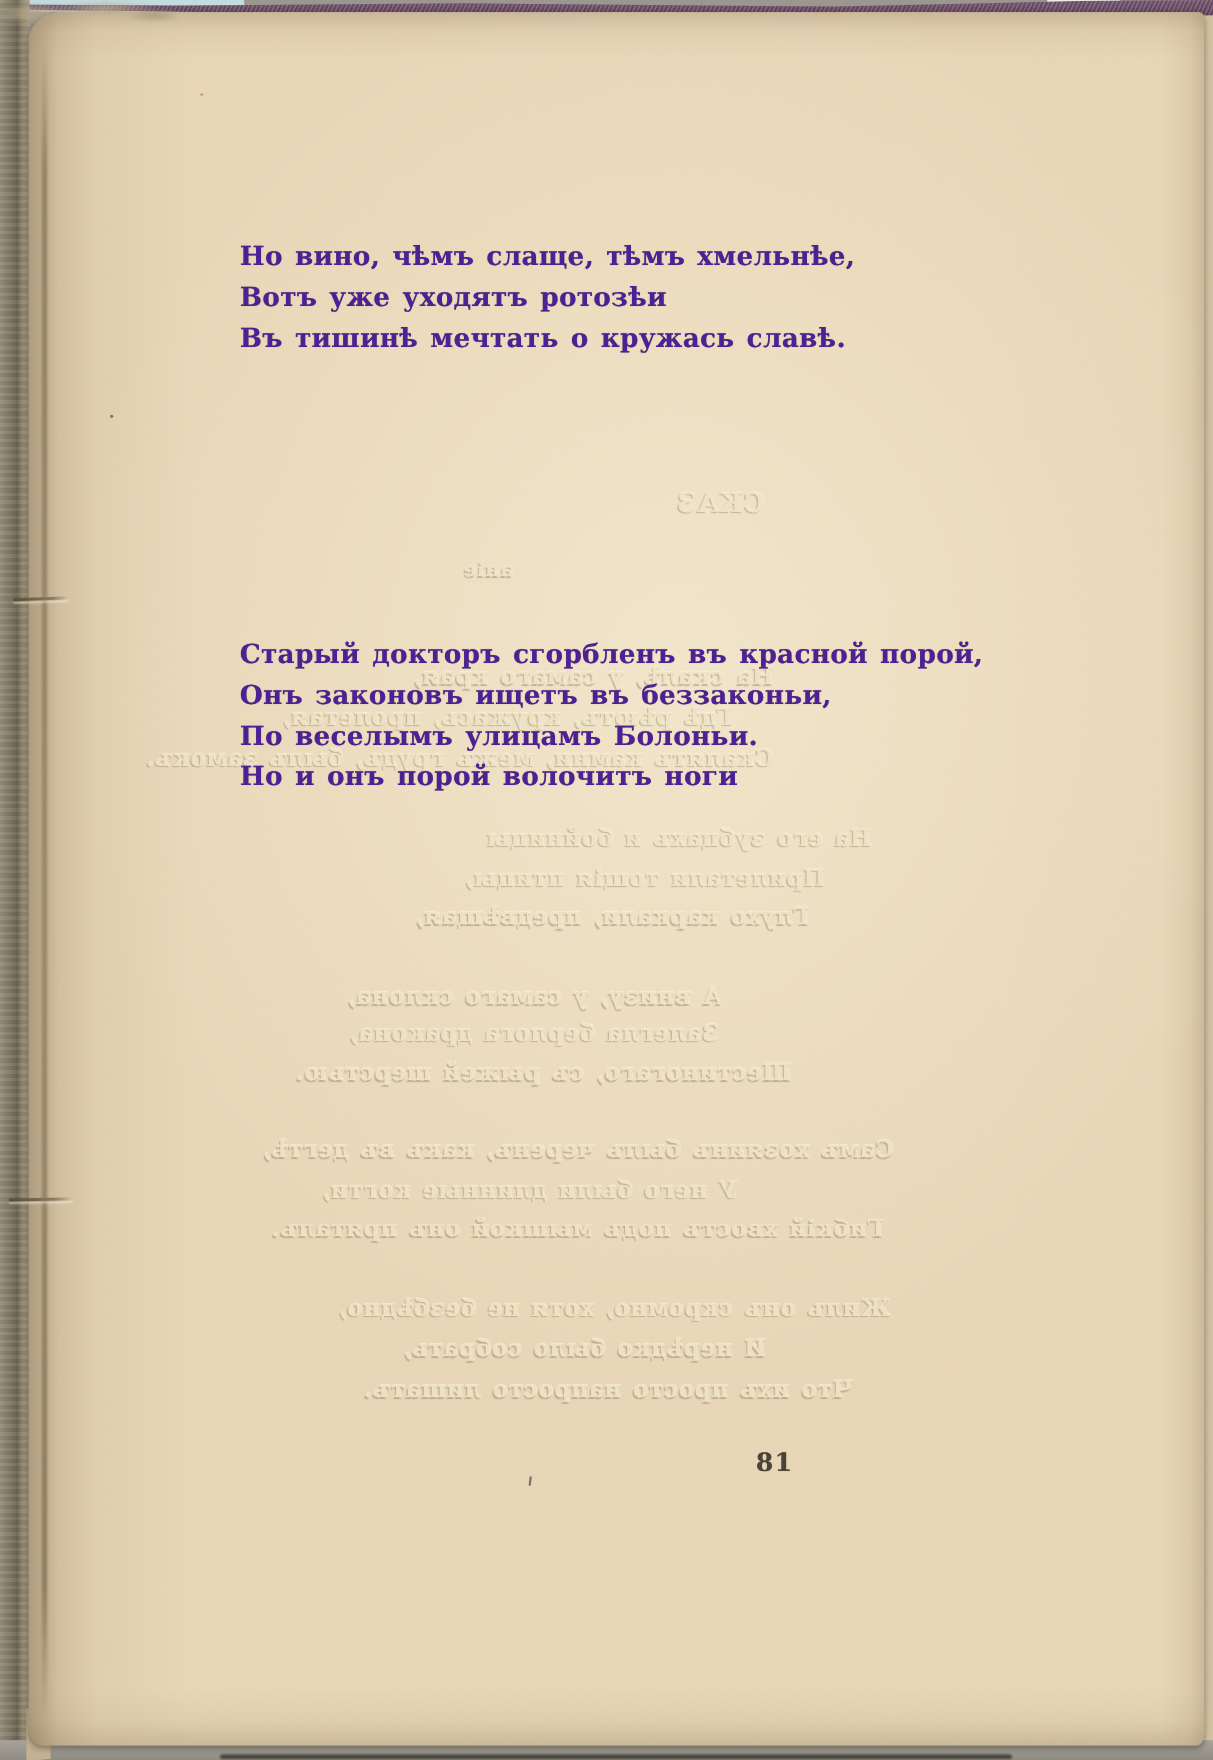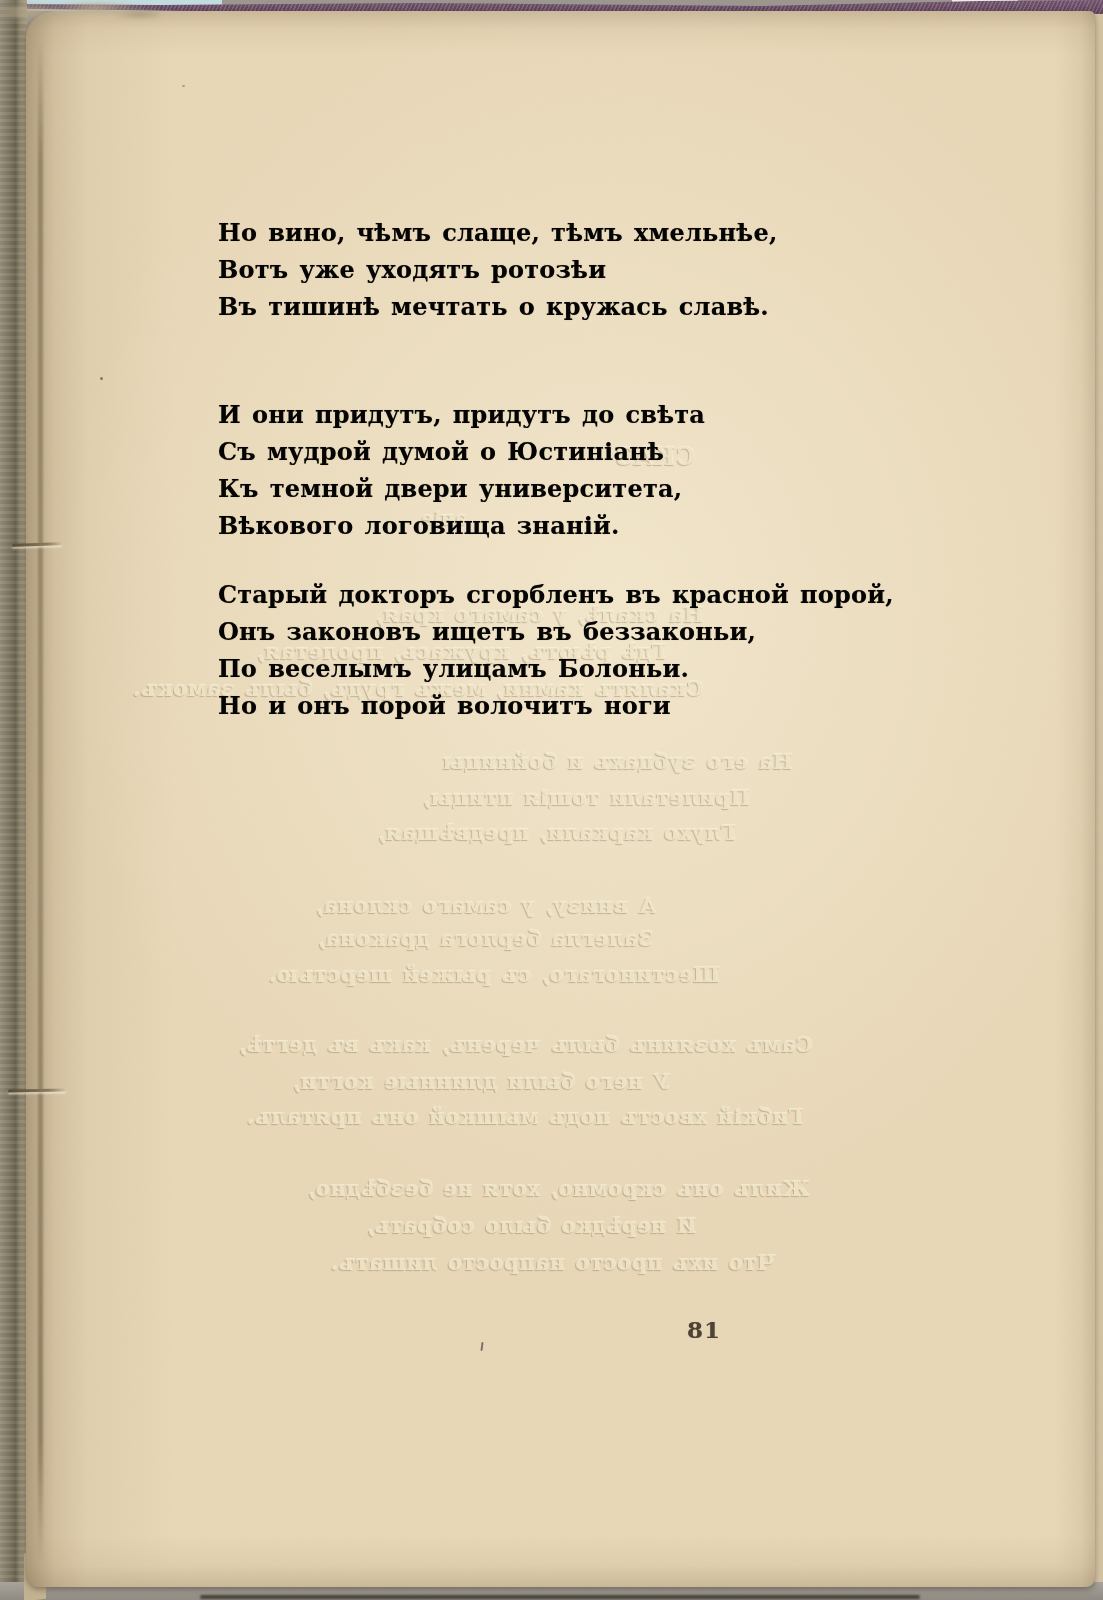--- a/index.html
+++ b/index.html
@@ -72,21 +72,21 @@
   }
   .notch{position:absolute;height:3px;border-radius:2px;filter:blur(.4px);
     background:linear-gradient(90deg,#57492f,#8a7a5e 70%,rgba(138,122,94,0));
     box-shadow:0 2px 2px rgba(255,252,238,.55);}
   .notch1{left:12px;top:543px;width:50px;transform:rotate(-2deg);}
   .notch2{left:8px;top:1089px;width:58px;transform:rotate(-1deg);}
   
   .stanza{position:absolute;left:218px;width:700px;}
   .stanza .line{
     margin:0;font-size:24px;line-height:37px;font-weight:bold;
-    color:#000000;letter-spacing:.2px;word-spacing:2.5px;
+    color:#4c1d95;letter-spacing:.2px;word-spacing:2.5px;
     text-shadow:0 0 .7px rgba(62,52,40,.55);
     white-space:nowrap;
   }
   .stanza1{top:214px;} .stanza2{top:396px;} .stanza3{top:576px;}
   .page-number{
     position:absolute;left:656px;top:1316px;width:96px;text-align:center;
     font-size:23px;font-weight:bold;color:#4a4134;letter-spacing:1px;
     text-shadow:0 0 .7px rgba(62,52,40,.5);
   }
   
@@ -141,26 +141,20 @@
       <div class="st" style="top: 1176px; right: 293px;">Жилъ онъ скромно, хотя не безбѣдно,</div>
       <div class="st" style="top: 1213px; right: 407px;">И нерѣдко было собрать,</div>
       <div class="st" style="top: 1250px; right: 327px;">Что ихъ просто напросто лишатъ.</div>
     </div>
 
   <div class="stanza stanza1">
     <p class="line">Но вино, чѣмъ слаще, тѣмъ хмельнѣе,</p>
     <p class="line">Вотъ уже уходятъ ротозѣи</p>
     <p class="line">Въ тишинѣ мечтать о кружась славѣ.</p>
   </div>
-  <div class="stanza stanza2">
-    <p class="line">И они придутъ, придутъ до свѣта</p>
-    <p class="line">Съ мудрой думой о Юстиніанѣ</p>
-    <p class="line">Къ темной двери университета,</p>
-    <p class="line">Вѣкового логовища знаній.</p>
-  </div>
   <div class="stanza stanza3">
     <p class="line">Старый докторъ сгорбленъ въ красной порой,</p>
     <p class="line">Онъ законовъ ищетъ въ беззаконьи,</p>
     <p class="line">По веселымъ улицамъ Болоньи.</p>
     <p class="line">Но и онъ порой волочитъ ноги</p>
   </div>
 
   <div class="page-number">81</div>
 
   <div class="speck speck1"></div>

